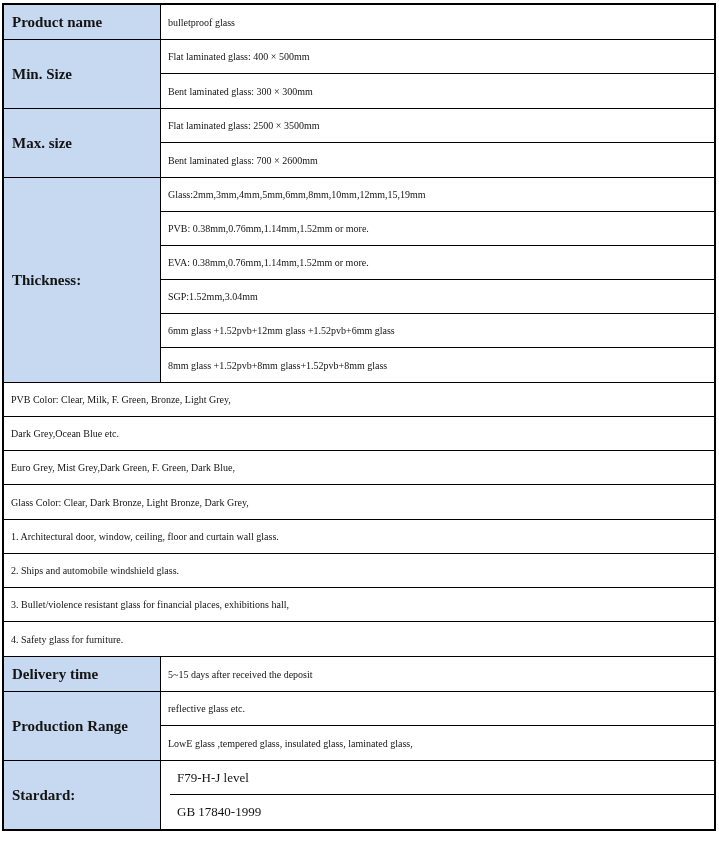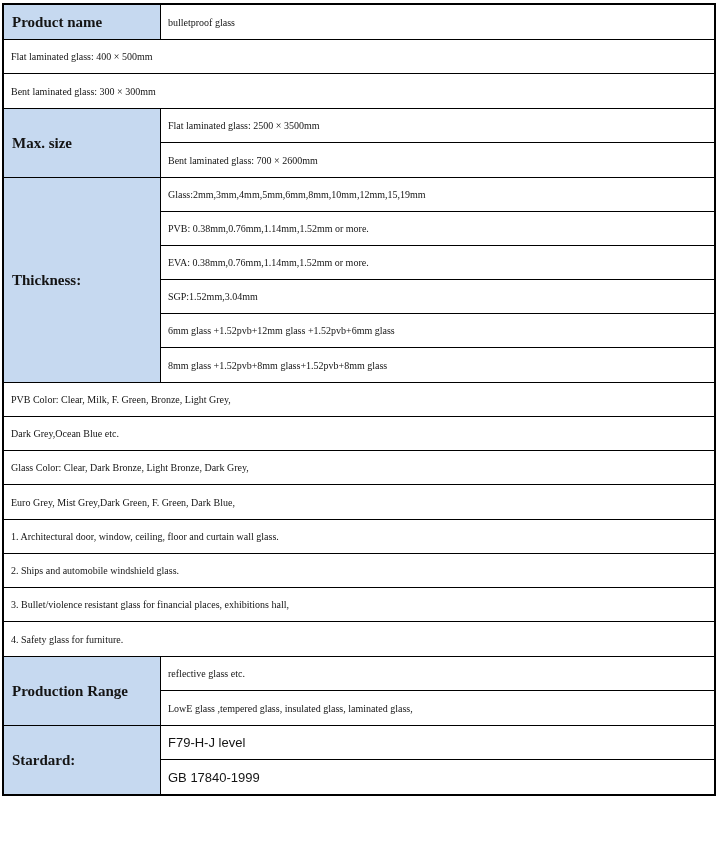--- a/index.html
+++ b/index.html
@@ -51,37 +51,39 @@
     align-items:center;
     padding-left:7px;
     font-size:10px;
     white-space:nowrap;
     overflow:hidden;
   }
   .value-line:last-child{
     border-bottom:none;
   }
   .mono{
-    font-family:Liberation Sans, sans-serif;
+    font-family:Liberation Serif, serif;
     font-size:13px;
+    margin-left:9px;
   }
 </style>
 </head>
 <body>
 
 <div class="spec-table">
 
   <div class="group">
     <div class="label-cell">Product name</div>
     <div class="values">
       <div class="value-line">bulletproof glass</div>
     </div>
   </div>
 
   <div class="group">
+    <div class="label-cell">Min. Size</div>
     <div class="values">
       <div class="value-line">Flat laminated glass: 400 × 500mm</div>
       <div class="value-line">Bent laminated glass: 300 × 300mm</div>
     </div>
   </div>
 
   <div class="group">
     <div class="label-cell">Max. size</div>
     <div class="values">
       <div class="value-line">Flat laminated glass: 2500 × 3500mm</div>
@@ -98,34 +100,40 @@
       <div class="value-line">SGP:1.52mm,3.04mm</div>
       <div class="value-line">6mm glass +1.52pvb+12mm glass +1.52pvb+6mm glass</div>
       <div class="value-line">8mm glass +1.52pvb+8mm glass+1.52pvb+8mm glass</div>
     </div>
   </div>
 
   <div class="group">
     <div class="values">
       <div class="value-line">PVB Color: Clear, Milk, F. Green, Bronze, Light Grey,</div>
       <div class="value-line">Dark Grey,Ocean Blue etc.</div>
+      <div class="value-line">Euro Grey, Mist Grey,Dark Green, F. Green, Dark Blue,</div>
       <div class="value-line">Glass Color: Clear, Dark Bronze, Light Bronze, Dark Grey,</div>
-      <div class="value-line">Euro Grey, Mist Grey,Dark Green, F. Green, Dark Blue,</div>
     </div>
   </div>
 
   <div class="group">
     <div class="values">
       <div class="value-line">1. Architectural door, window, ceiling, floor and curtain wall glass.</div>
       <div class="value-line">2. Ships and automobile windshield glass.</div>
       <div class="value-line">3. Bullet/violence resistant glass for financial places, exhibitions hall,</div>
       <div class="value-line">4. Safety glass for furniture.</div>
     </div>
   </div>
 
+  <div class="group">
+    <div class="label-cell">Delivery time</div>
+    <div class="values">
+      <div class="value-line">5~15 days after received the deposit</div>
+    </div>
+  </div>
 
   <div class="group">
     <div class="label-cell">Production Range</div>
     <div class="values">
       <div class="value-line">reflective glass etc.</div>
       <div class="value-line">LowE glass ,tempered glass, insulated glass, laminated glass,</div>
     </div>
   </div>
 
   <div class="group">

